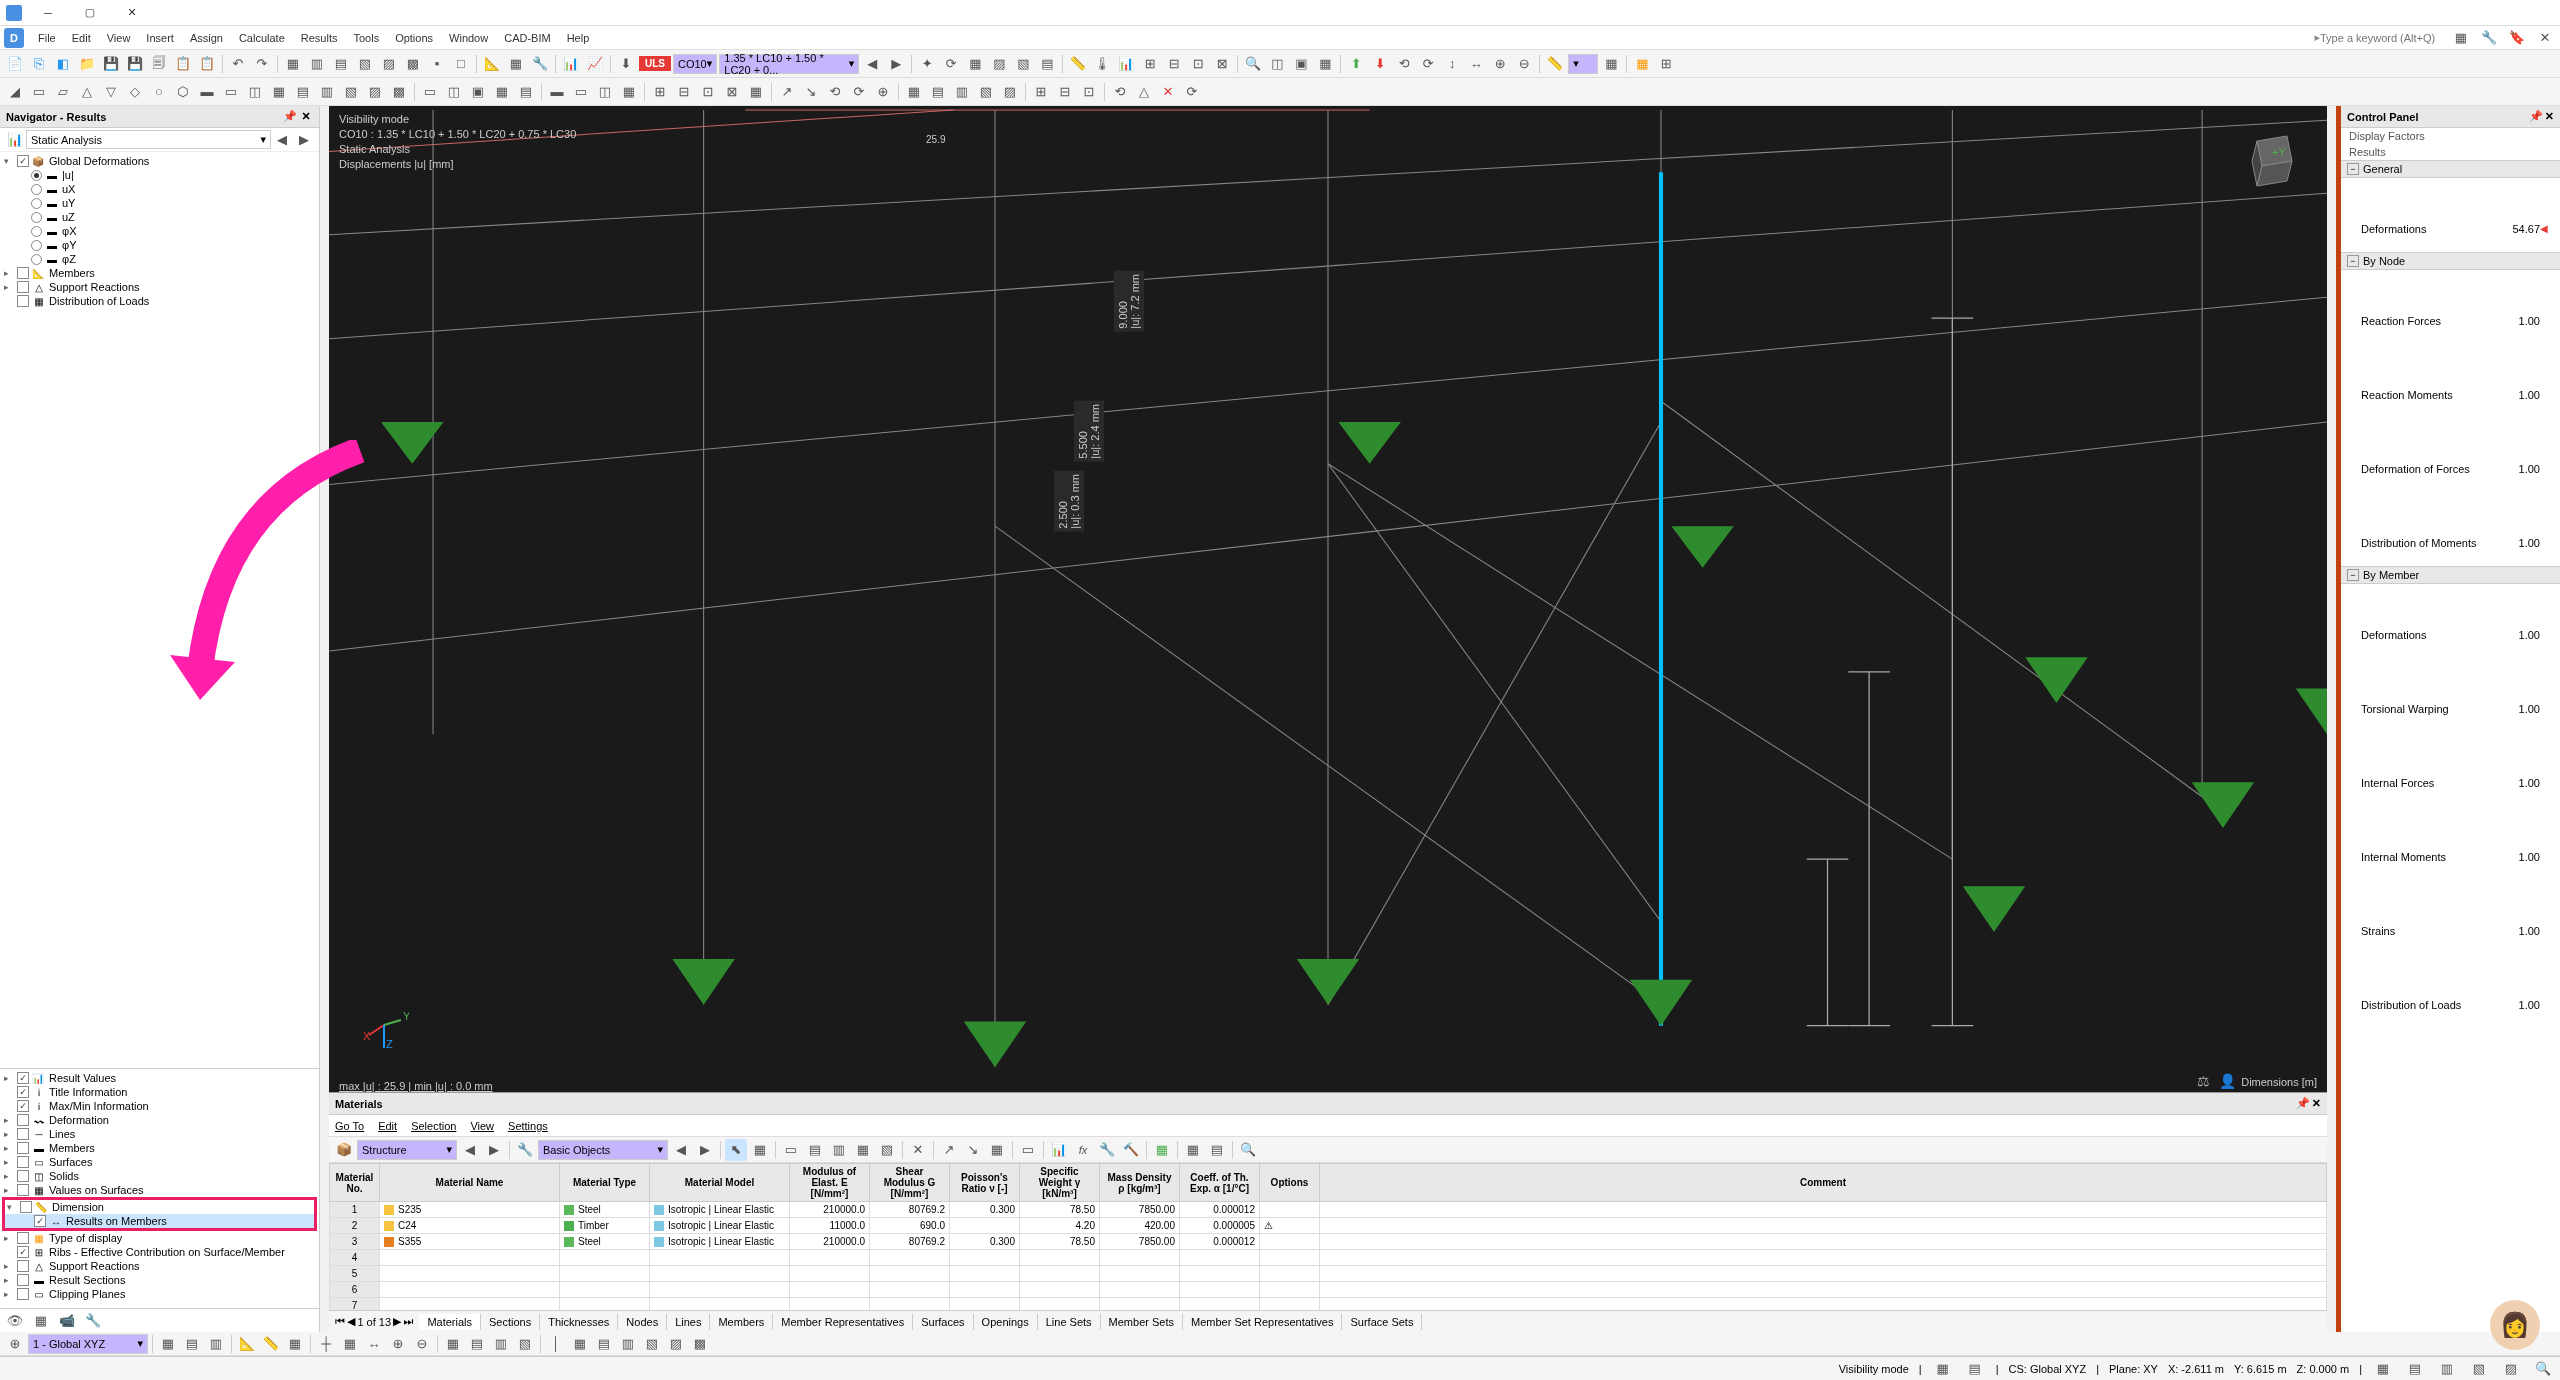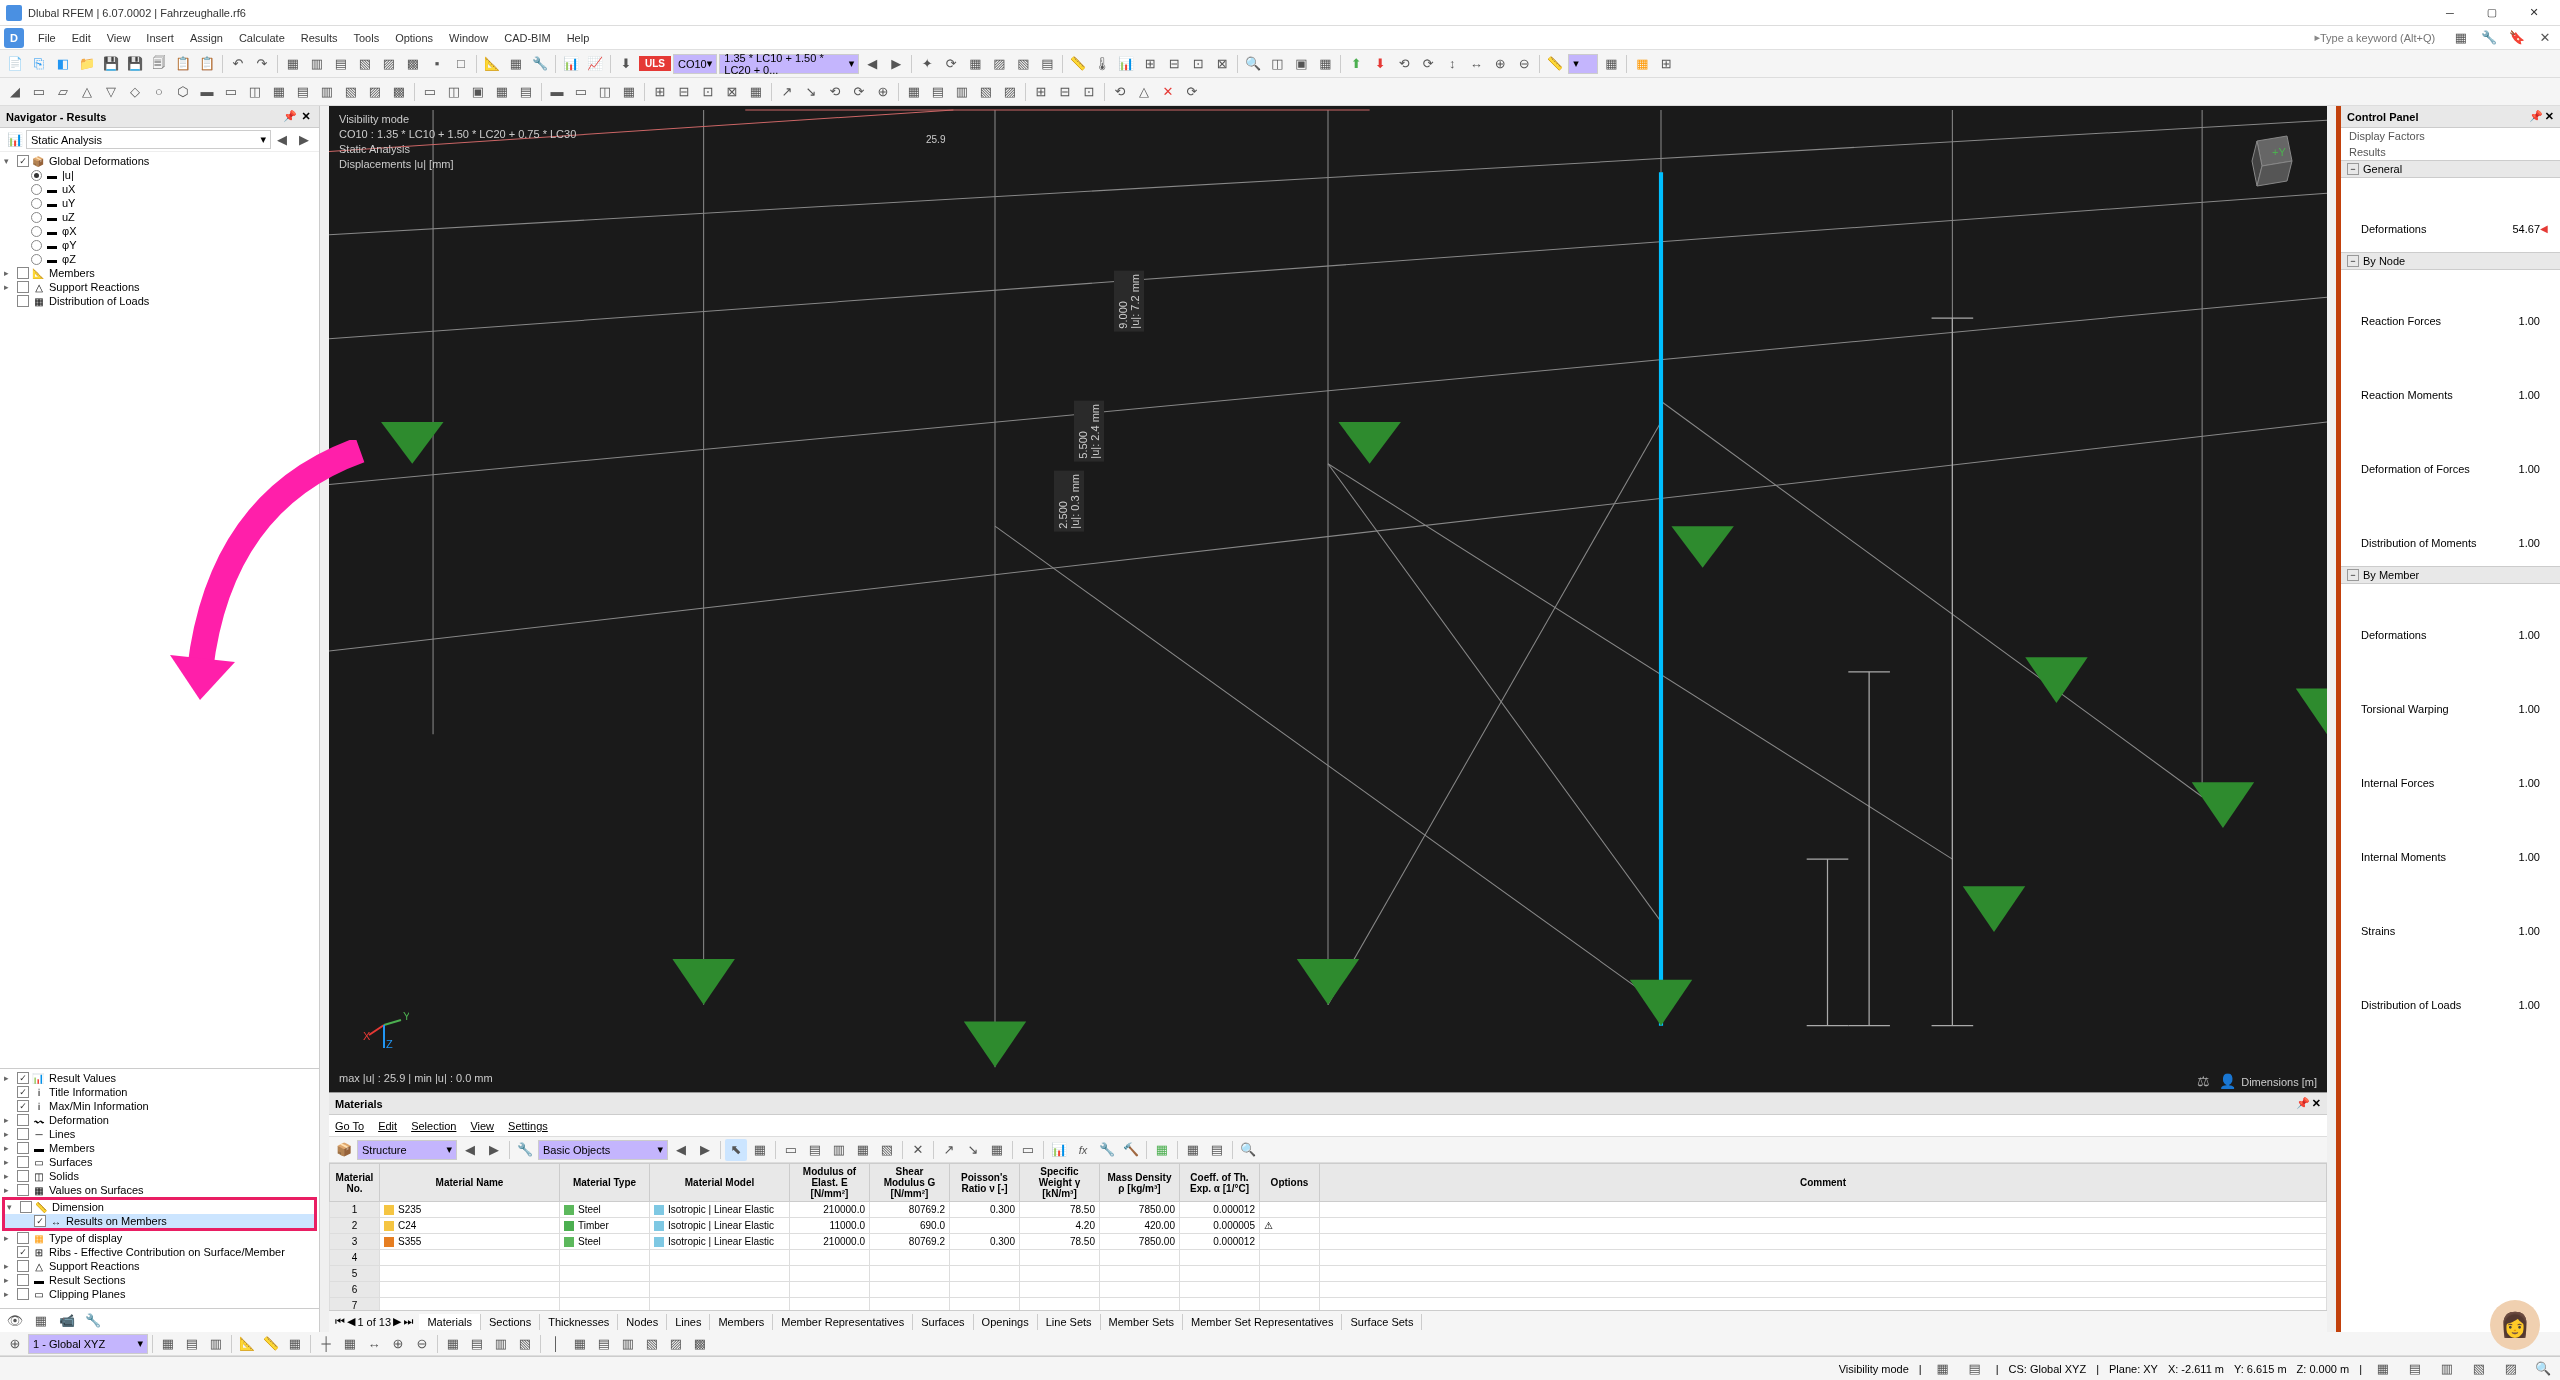--- a/index.html
+++ b/index.html
@@ -49,21 +49,21 @@
 .nav-bottom { border-top: 1px solid #ccc; }
 .highlight-box { border: 3px solid #e91e63; }
 .highlight-item { background: #cce5ff; }
 .nav-icons { height: 24px; display: flex; align-items: center; padding: 0 4px; gap: 4px; border-top: 1px solid #ccc; }
 
 
 .center { flex: 1; display: flex; flex-direction: column; }
 .viewport { flex: 1; background: #1a1a1a; position: relative; overflow: hidden; }
 .viewport .overlay-text { position: absolute; top: 6px; left: 10px; color: #ccc; font-size: 11px; line-height: 15px; }
 .viewport .dim-label { position: absolute; bottom: 4px; right: 10px; color: #ccc; }
-.viewport .maxmin { position: absolute; bottom: 8px; left: 10px; color: #ccc; }
+.viewport .maxmin { position: absolute; bottom: 0; left: 10px; color: #ccc; text-decoration: underline; }
 .viewport .cube { position: absolute; top: 20px; right: 20px; width: 70px; height: 70px; }
 .viewport .axis-gizmo { position: absolute; bottom: 40px; left: 30px; }
 .viewport .bot-icons { position: absolute; bottom: 3px; right: 90px; display: flex; gap: 10px; }
 .viewport .bot-icons span { color: #aaa; font-size: 14px; }
 .viewport svg { width: 100%; height: 100%; }
 
 
 .materials { height: 240px; background: #fff; border-top: 1px solid #999; display: flex; flex-direction: column; }
 .mat-header { height: 22px; background: #e8e8e8; display: flex; align-items: center; padding: 0 6px; font-weight: bold; border-bottom: 1px solid #ccc; }
 .mat-menu { height: 22px; display: flex; align-items: center; padding: 0 6px; gap: 14px; border-bottom: 1px solid #ddd; text-decoration: underline; }
@@ -102,21 +102,20 @@
 .avatar { position: absolute; bottom: 30px; right: 20px; width: 50px; height: 50px; border-radius: 50%; background: #f0d0b0; display:flex;align-items:center;justify-content:center;font-size:24px; }
 
 </style>
 </head>
 <body>
 
 <div class="window">
 
   <div class="titlebar">
     <div class="logo"></div>
-    <div class="title">Dlubal RFEM | 6.07.0002 | Fahrzeughalle.rf6</div>
     <div class="ctrls">
       <span>─</span>
       <span>▢</span>
       <span>✕</span>
     </div>
   </div>
 
   <div class="menubar">
     <div class="logo2">D</div>
     <div class="menu-item">File</div>

